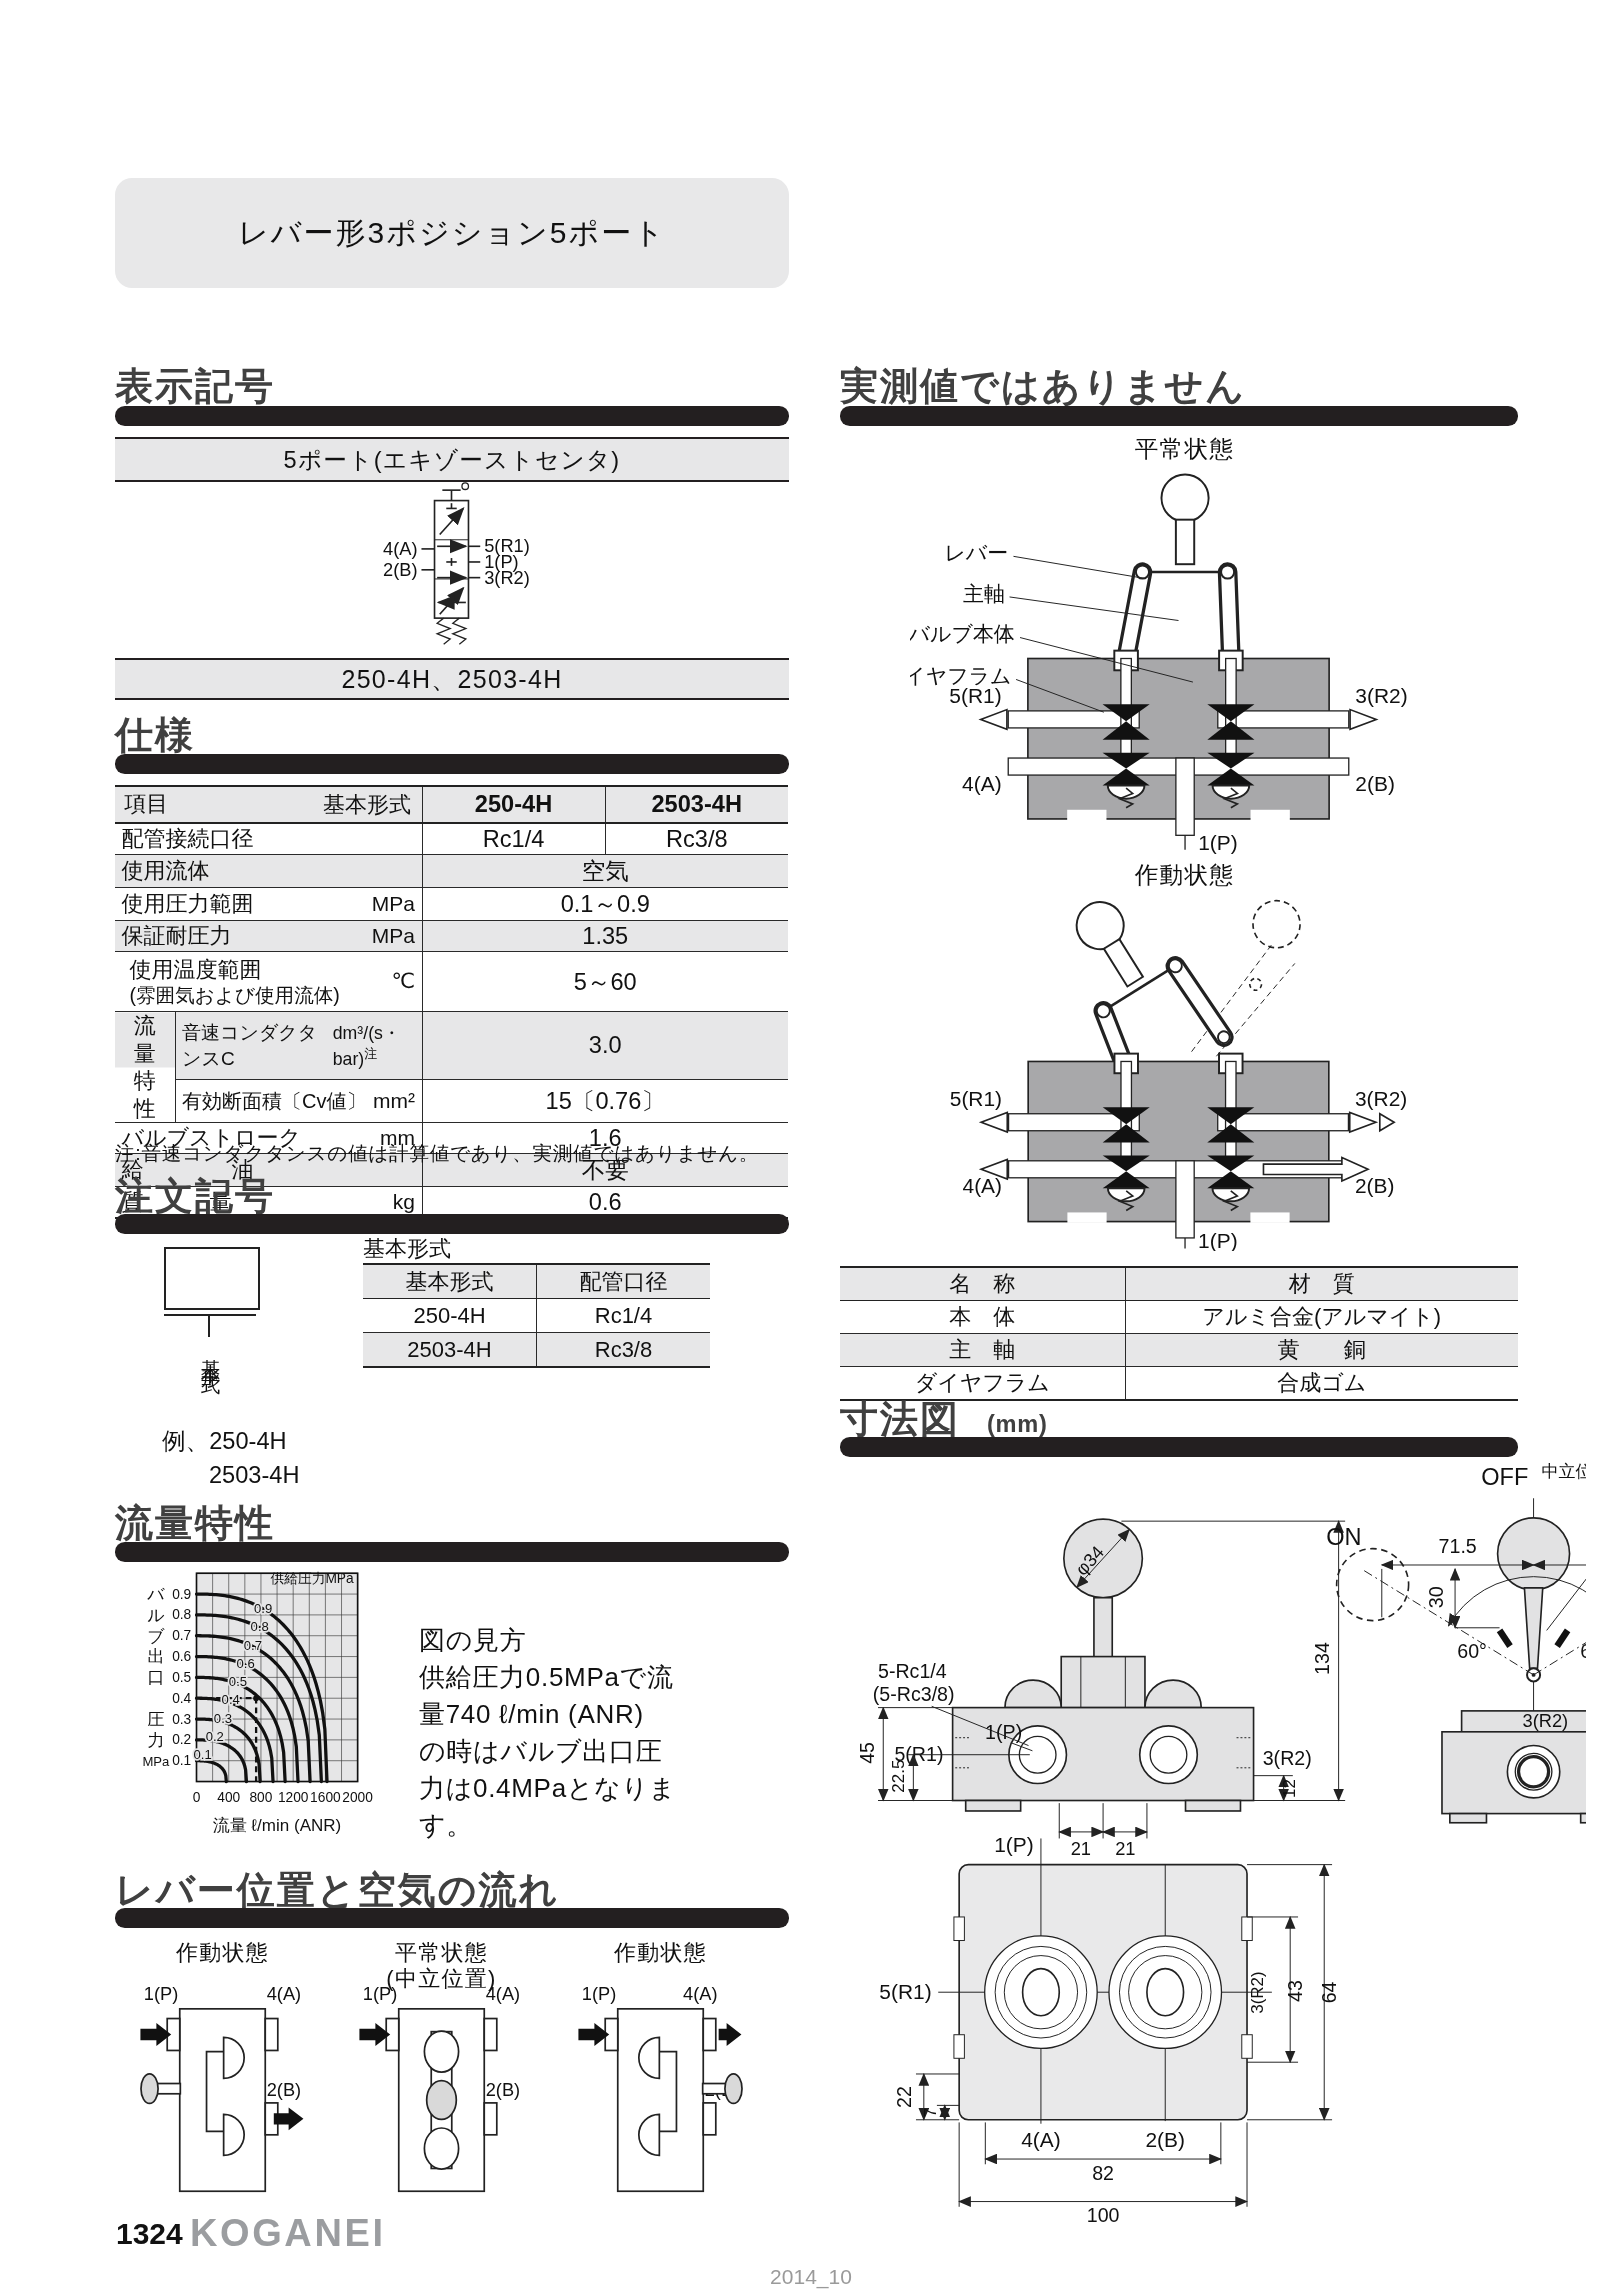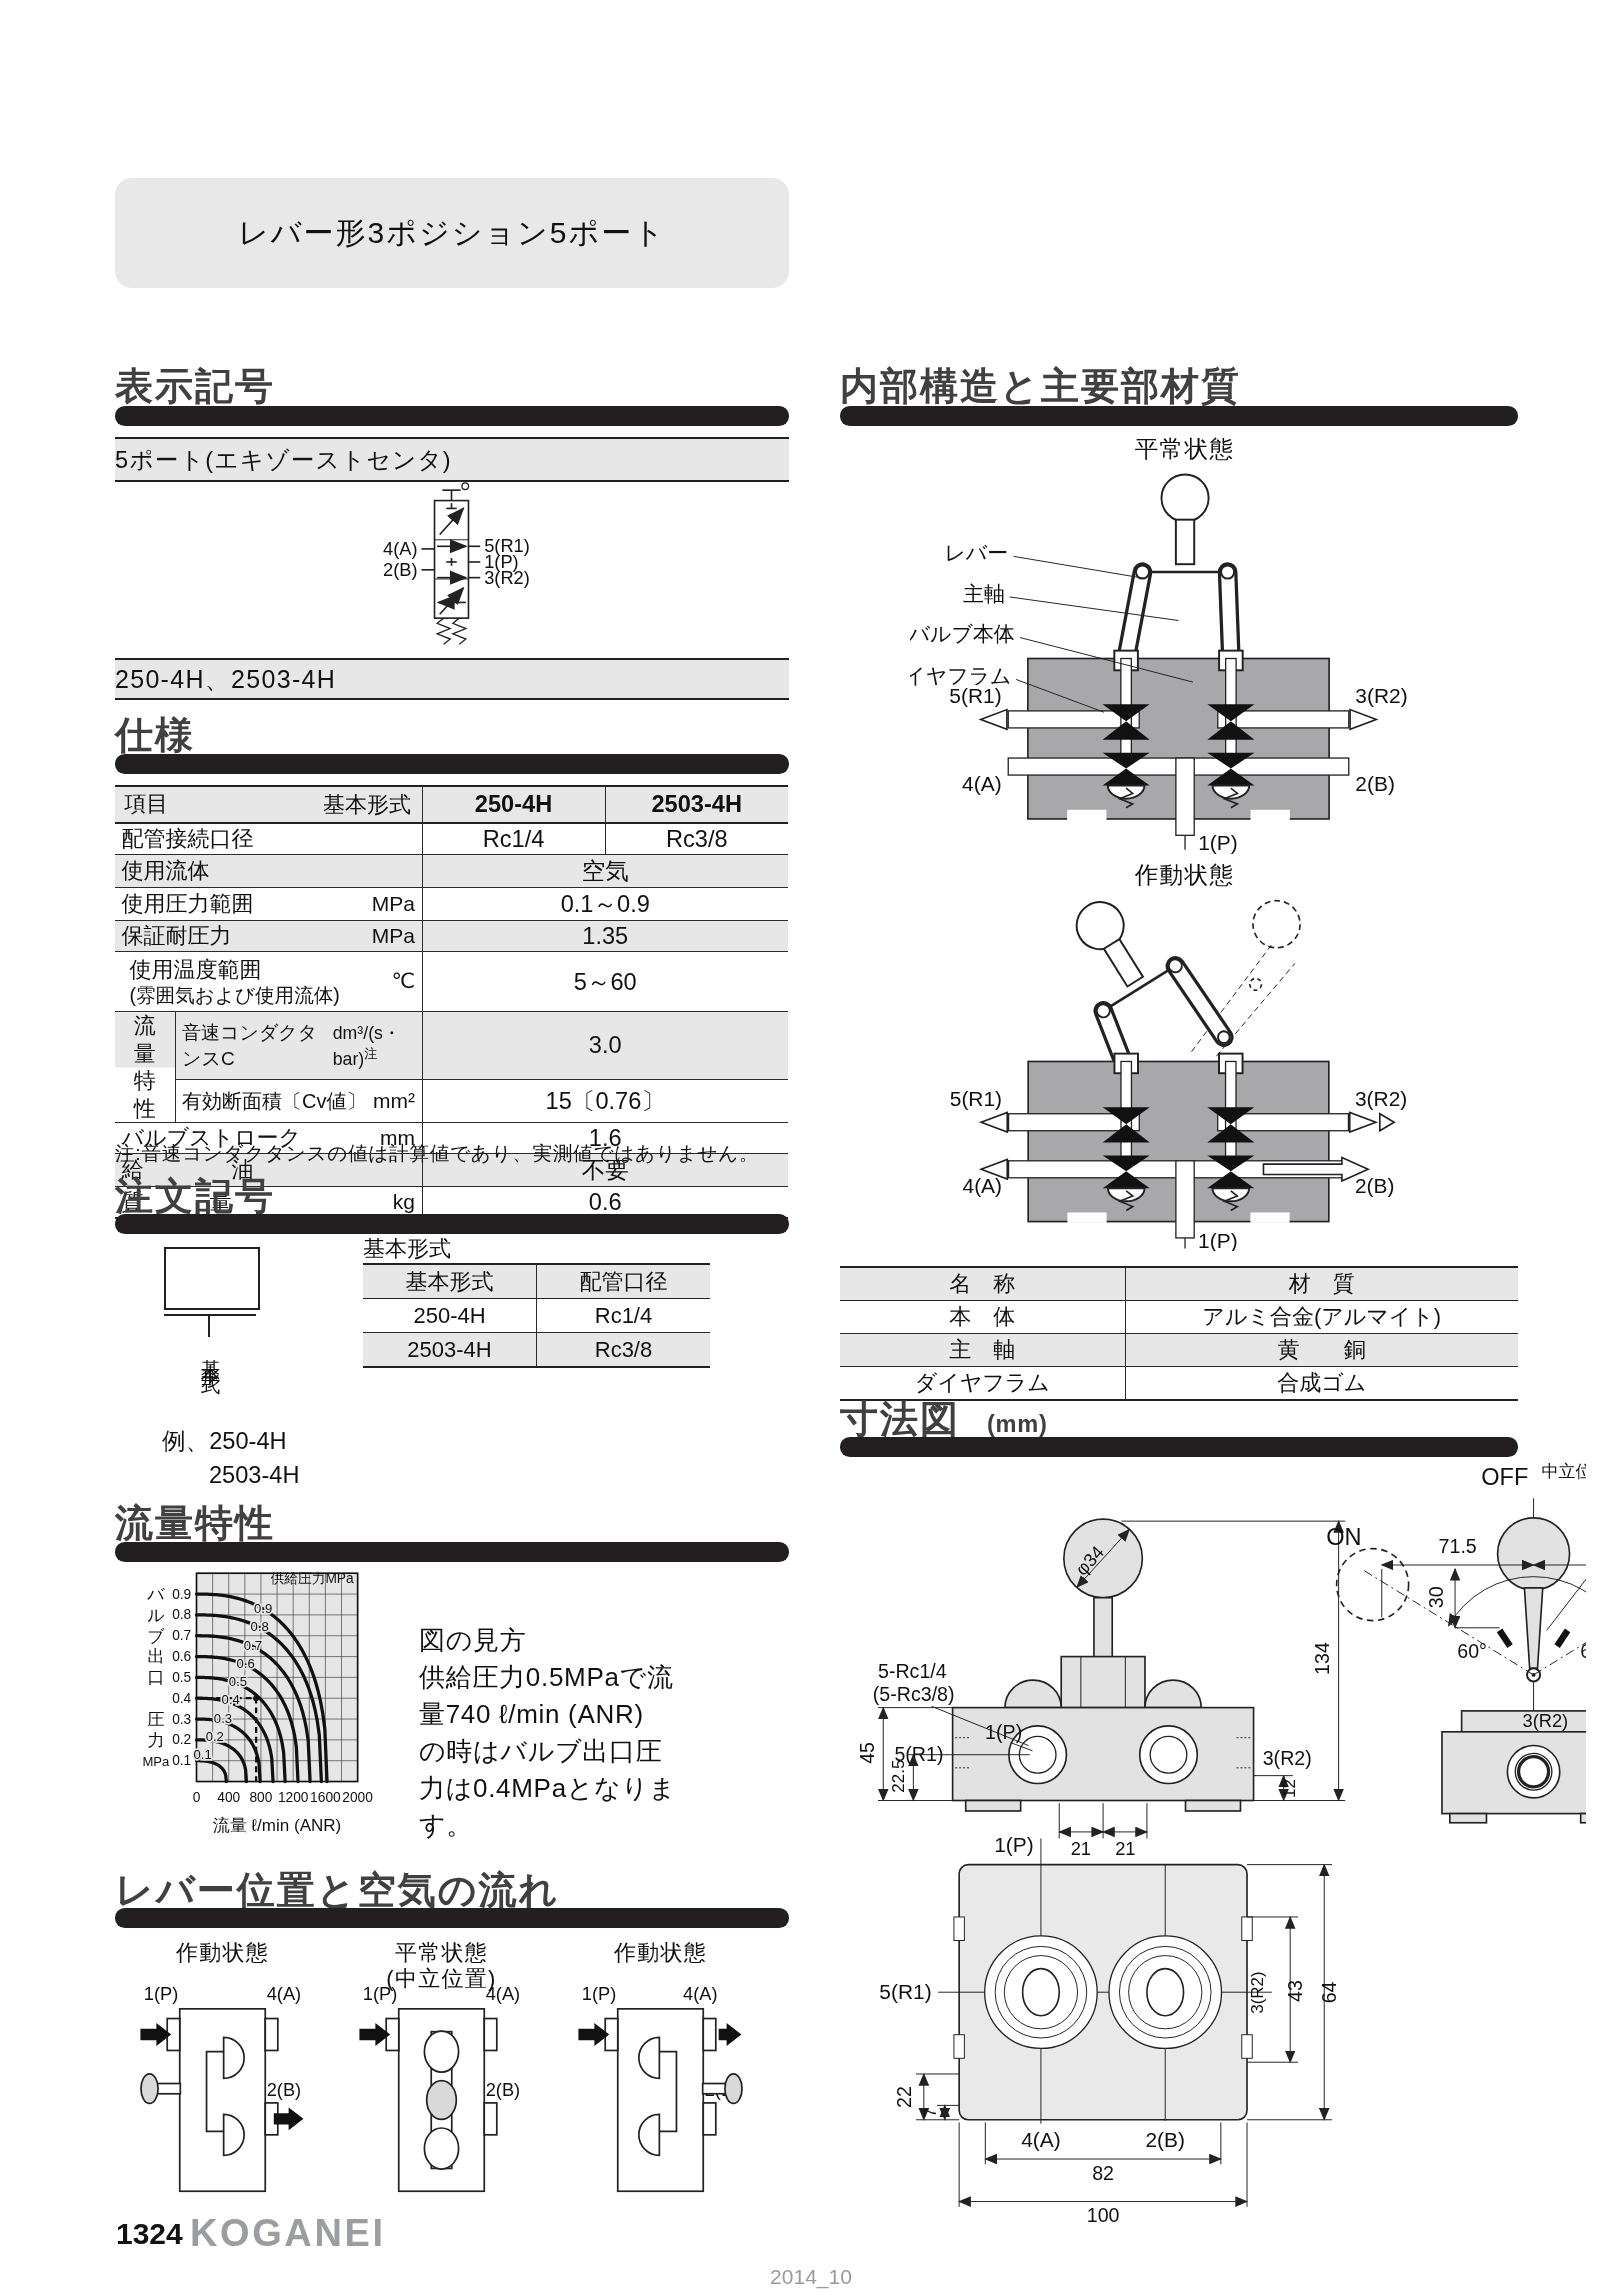--- a/index.html
+++ b/index.html
@@ -4,21 +4,21 @@
 <style>
   html,body{margin:0;padding:0;background:#fff;}
   #page{position:relative;width:1622px;height:2295px;background:#fff;overflow:hidden;
         font-family:"Liberation Sans","DejaVu Sans",sans-serif;color:#111;}
   .abs{position:absolute;}
   svg{font-family:inherit;}
   .heading{font-size:38px;font-weight:bold;color:#404040;letter-spacing:2px;white-space:nowrap;}
   .heading .hunit{font-size:23.6px;margin-left:27px;letter-spacing:0.7px;}
   .hbar{height:19.6px;background:#231f20;border-radius:9.8px;}
   .band{background:#e7e7e8;border-top:2.6px solid #231f20;border-bottom:2.6px solid #231f20;
-        display:flex;align-items:center;justify-content:flex-start;font-size:23.6px;letter-spacing:1.3px;}
+        display:flex;align-items:center;justify-content:center;font-size:23.6px;letter-spacing:1.3px;}
   .blackhead{background:#231f20;border-radius:0 0 17px 17px;display:flex;align-items:flex-end;justify-content:center;}
   .blackhead .t{color:#fff;font-size:60px;font-weight:bold;letter-spacing:5.2px;padding-bottom:18.3px;}
   .grayhead{background:#e8e8e9;border-radius:17px;display:flex;align-items:center;justify-content:center;}
   .grayhead .t{font-size:30px;letter-spacing:2px;}
   table{border-collapse:collapse;}
   .spec{width:673px;table-layout:fixed;font-size:22px;border-top:2.6px solid #222;border-bottom:2.6px solid #222;}
   .spec td{border:1px solid #2a2a2a;padding:0 6.5px;vertical-align:middle;}
   .spec td:first-child{border-left:0;}
   .spec td:last-child{border-right:0;}
   .spec tr.g{background:#e7e7e8;}
@@ -397,21 +397,21 @@
     <rect x="225" y="210" width="22" height="56" class="part"></rect>
     <rect x="224" y="176" width="56" height="18" class="part"></rect>
     <ellipse cx="278" cy="185" rx="15" ry="26" fill="#d9d9d9" stroke="#222" stroke-width="3"></ellipse>
     <path d="M148,120 h30 v140 h-30" class="thin" style="stroke-width:3"></path>
     <path d="M148,95 a36,36 0 0 0 0,72 z" class="part"></path>
     <path d="M148,230 a36,36 0 0 0 0,72 z" class="part"></path>
     <path d="M6,80 h28 v-10 l26,20 l-26,20 v-10 h-28 z" fill="#111"></path>
     <path d="M252,80 h14 v-10 l26,20 l-26,20 v-10 h-14 z" fill="#111"></path>
   </svg>
 
-  <div class="abs heading" style="left:840px;top:361px;">内部構造と主要部材質</div>
+  <div class="abs heading" style="left:840px;top:361px;">実測値ではありません</div>
   <div class="abs hbar" style="left:840px;top:406px;width:678px;"></div>
 
   <div class="abs levertitle" style="left:1047px;top:433px;width:275px;font-size:23.6px;">平常状態</div>
 
   <svg class="abs" style="left:910px;top:462px;" width="537" height="393" viewBox="0 0 820 600">
     <g>
       <circle cx="420" cy="55" r="36" class="part"></circle>
       <rect x="406" y="88" width="28" height="68" class="part"></rect>
       <line x1="355" y1="168" x2="485" y2="168" stroke="#222" stroke-width="4"></line>
       <line x1="355" y1="168" x2="330" y2="300" stroke="#222" stroke-width="30" stroke-linecap="round"></line>

